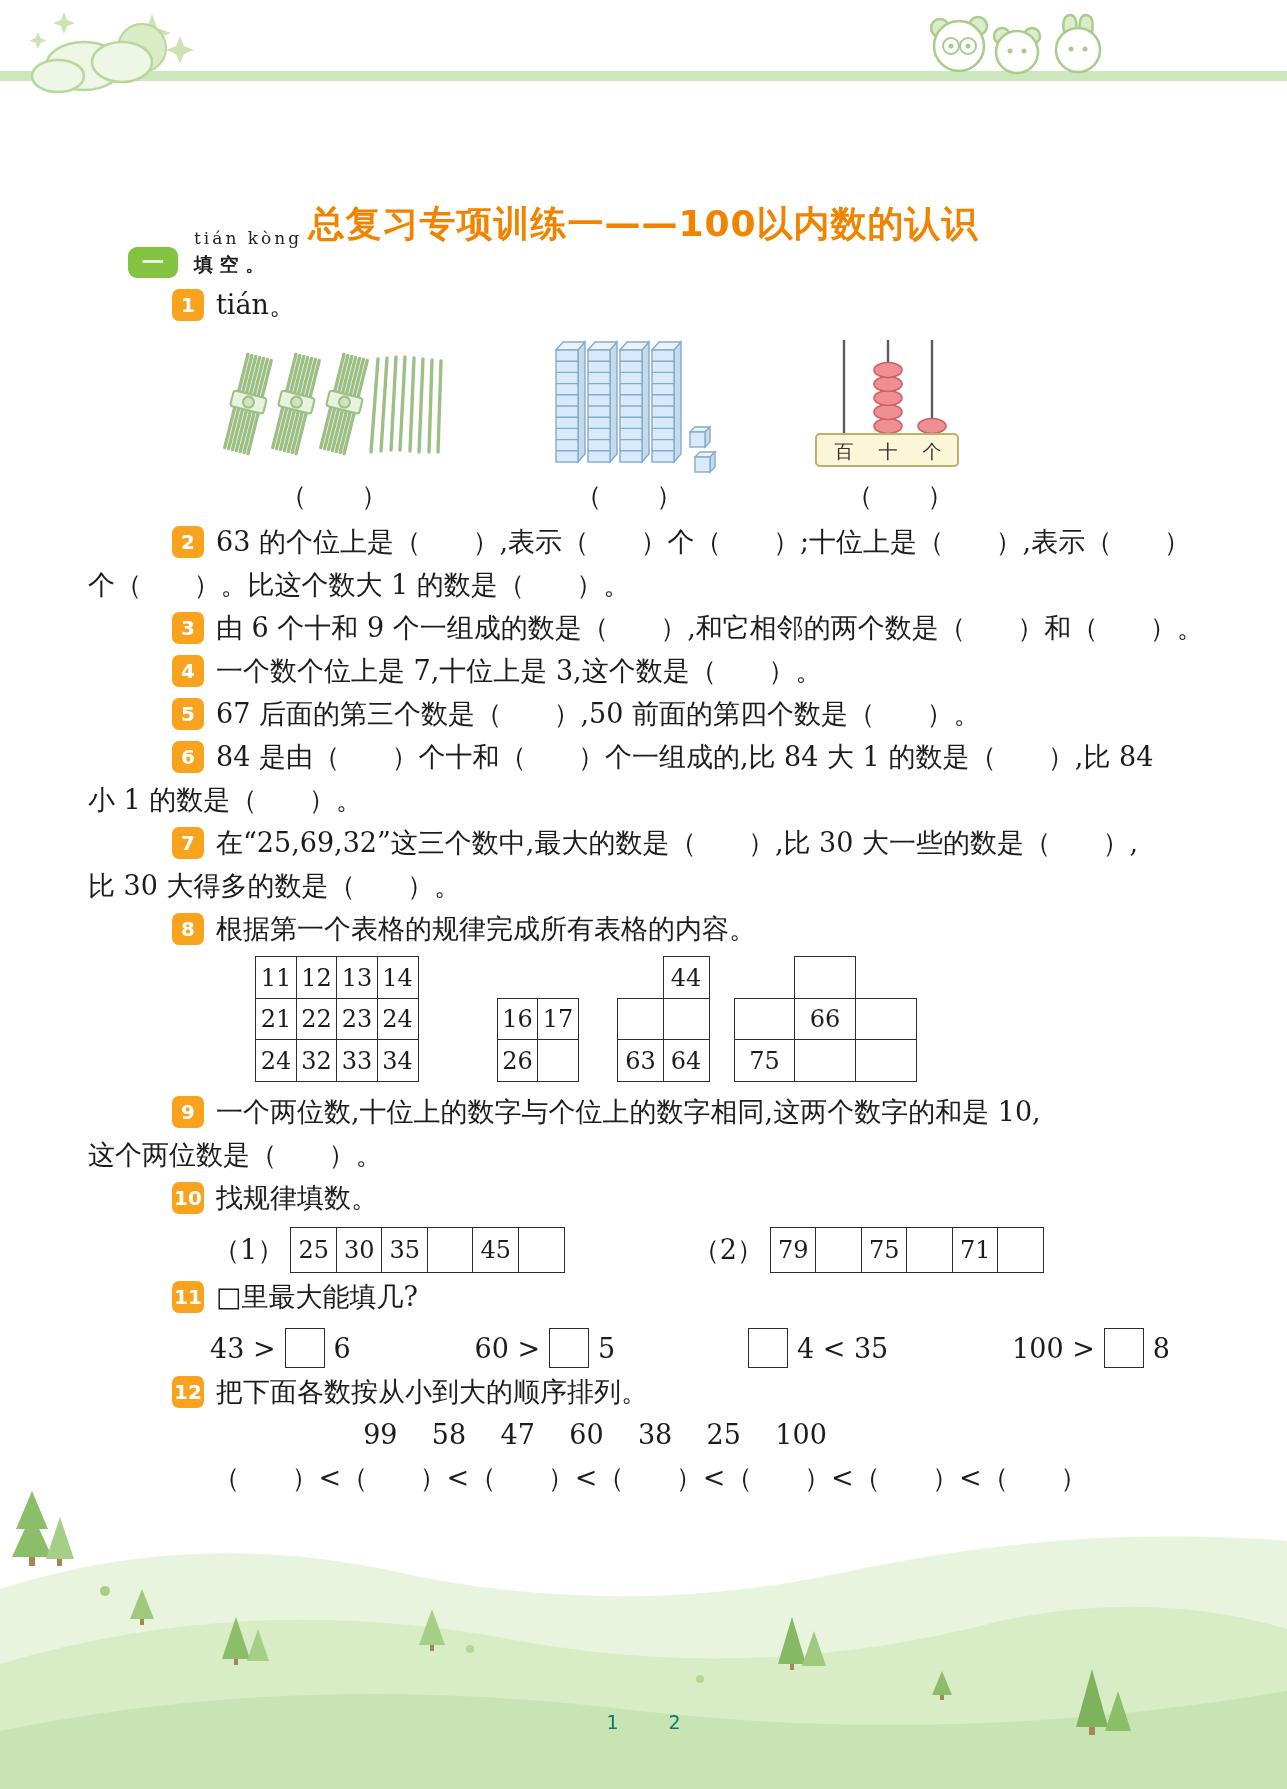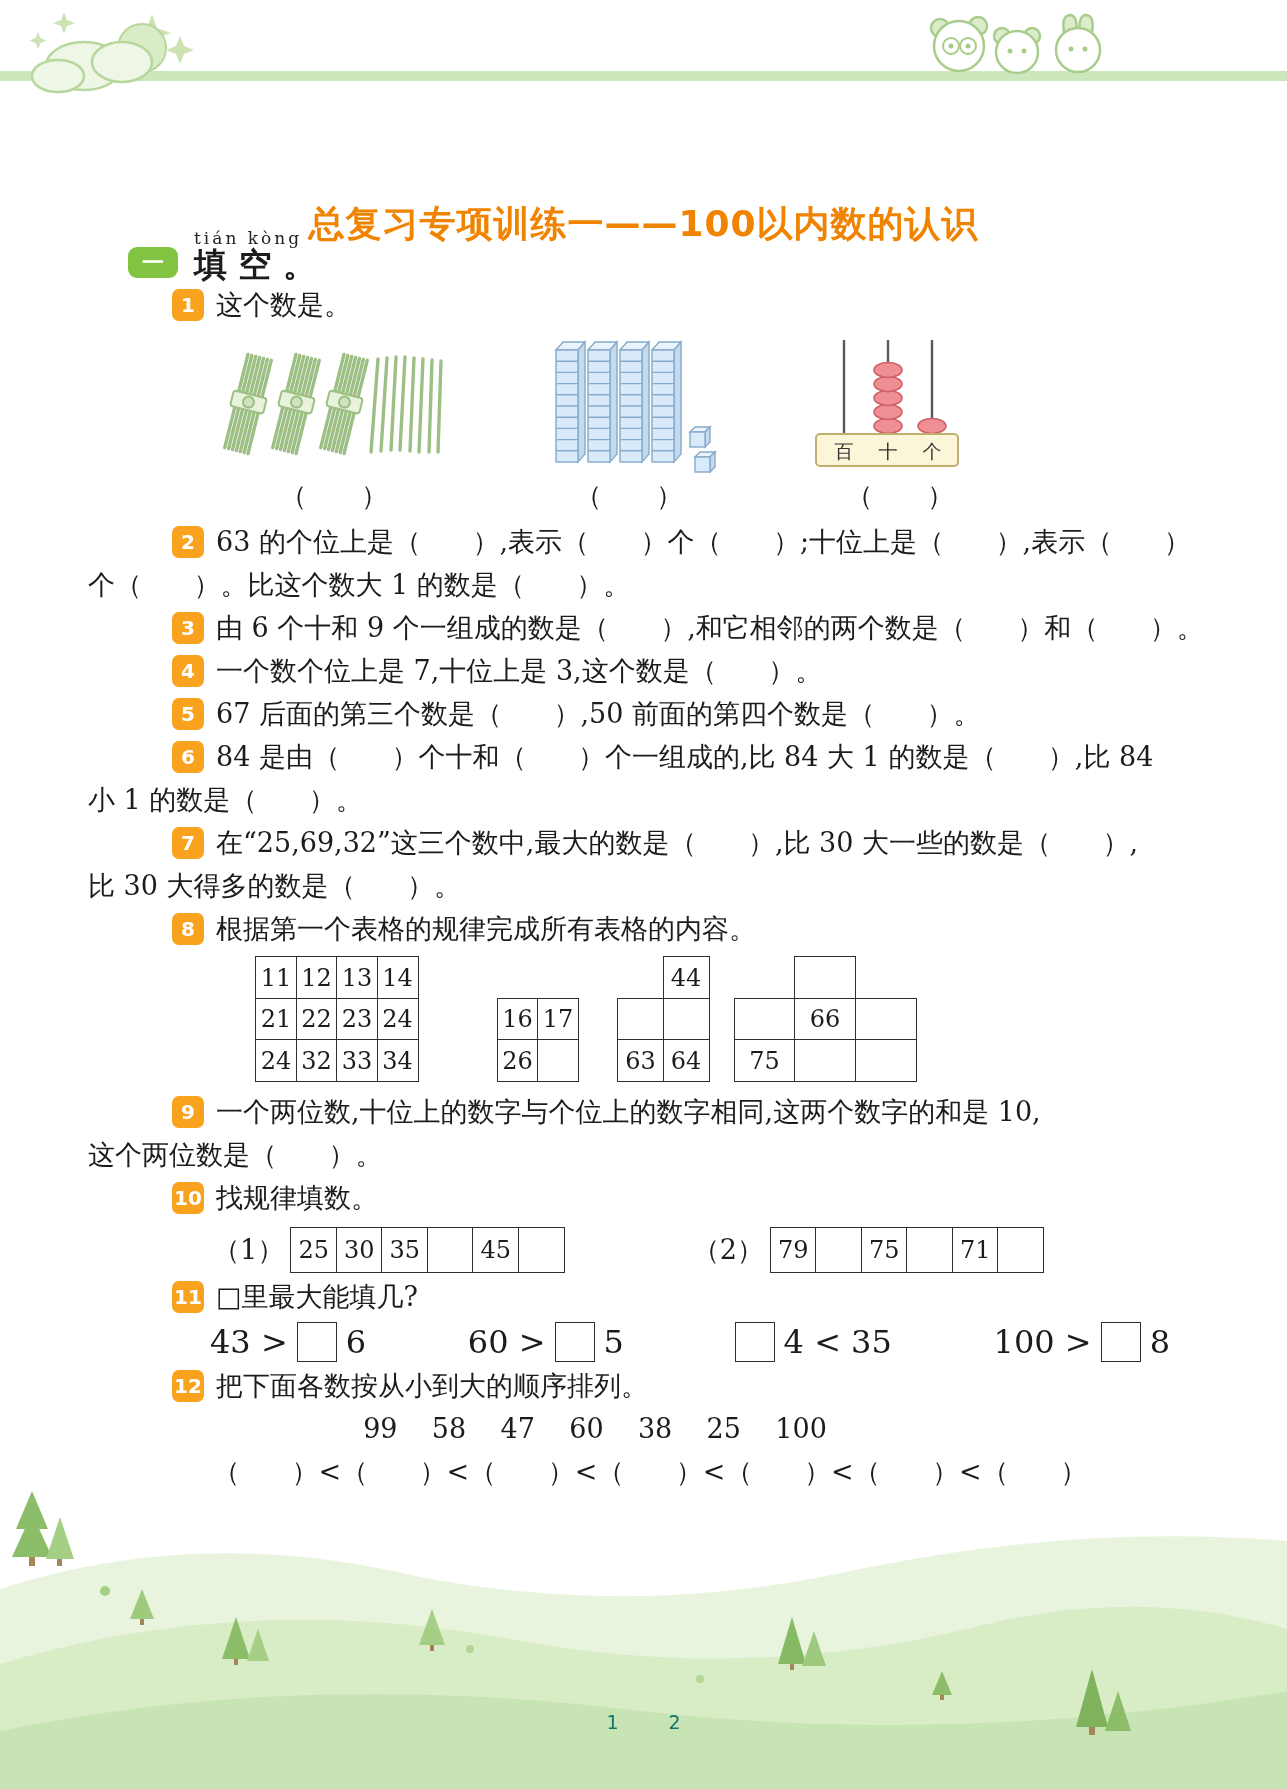--- a/index.html
+++ b/index.html
@@ -18,21 +18,21 @@
          font-size:36px;color:#f08300;letter-spacing:1px;z-index:2}
 
   
   .content{position:absolute;top:228px;left:0;width:1287px;z-index:3}
 
   .section-row{display:flex;align-items:flex-end;gap:16px;margin:0 0 2px 128px}
   .sec-badge{width:50px;height:31px;background:#82c341;color:#fff;border-radius:9px;
              font-family:"DejaVu Sans",sans-serif;font-weight:bold;font-size:22px;
              line-height:31px;text-align:center;margin-bottom:3px}
   .pinyin{font-size:17px;line-height:20px;letter-spacing:3px;color:#222}
-  .sec-label{font-size:33px;font-weight:bold;line-height:33px}
+  .sec-label{font-size:19px;font-weight:bold;line-height:33px}
 
   .qline{display:flex;align-items:flex-start;margin-left:172px}
   .qbadge{flex:0 0 32px;width:32px;height:32px;margin:6px 12px 0 0;background:#f8a21d;
           border-radius:7px;color:#fff;font-family:"DejaVu Sans",sans-serif;font-weight:bold;
           font-size:20px;line-height:32px;text-align:center}
   .qtext,.cont{font-size:27px;line-height:43px;white-space:pre-wrap}
   .cont{margin-left:88px}
 
   
   .illus{position:relative;height:148px;margin:4px 0 0 130px;width:1060px}
@@ -56,21 +56,21 @@
   .gap1{margin-left:78px}.gap2{margin-left:38px}.gap3{margin-left:24px}
 
   
   .q10row{display:flex;align-items:center;margin:8px 0 2px 213px;font-size:27px}
   .q10row .tbl{margin-left:6px}
   .q10cell{width:45px;height:44px}
   .lbl2{margin-left:128px}
 
   
   .q11row{display:flex;justify-content:space-between;align-items:center;width:960px;
-          margin:4px 0 2px 210px;font-size:32px}
+          margin:10px 0 2px 210px;font-size:27px}
   .q11-item{display:inline-flex;align-items:center;gap:9px;white-space:pre-wrap}
   .sqbox{display:inline-block;width:38px;height:38px;border:1.8px solid #2e2e2e;background:#fff}
 
   
   .nums{width:1190px;text-align:center;font-size:27px;line-height:43px;white-space:pre-wrap}
   .ans{margin-left:213px;font-size:27px;line-height:43px;white-space:pre-wrap}
 
   
   .hills{position:absolute;left:0;bottom:0;width:1287px;height:320px;z-index:0}
   .pagenum{position:absolute;bottom:56px;left:0;width:1287px;text-align:center;z-index:4;
@@ -134,21 +134,21 @@
     <div class="section-row">
       <span class="sec-badge">一</span>
       <span>
         <div class="pinyin">tián kòng</div>
         <div class="sec-label">填 空 。</div>
       </span>
     </div>
 
     <div class="qline">
       <span class="qbadge">1</span>
-      <span class="qtext">这个数是。</span>
+      <span class="qtext">tián。</span>
     </div>
 
     <div class="illus">
 
       <svg class="sticks-svg" width="240" height="122" viewBox="0 0 240 122">
         <g stroke="#9dbf85" stroke-width="3.4" stroke-linecap="round">
           <g transform="rotate(14 40 60)">
             <line x1="28" y1="12" x2="28" y2="108"></line>
               <line x1="32" y1="12" x2="32" y2="108"></line>
             <line x1="36" y1="12" x2="36" y2="108"></line>

